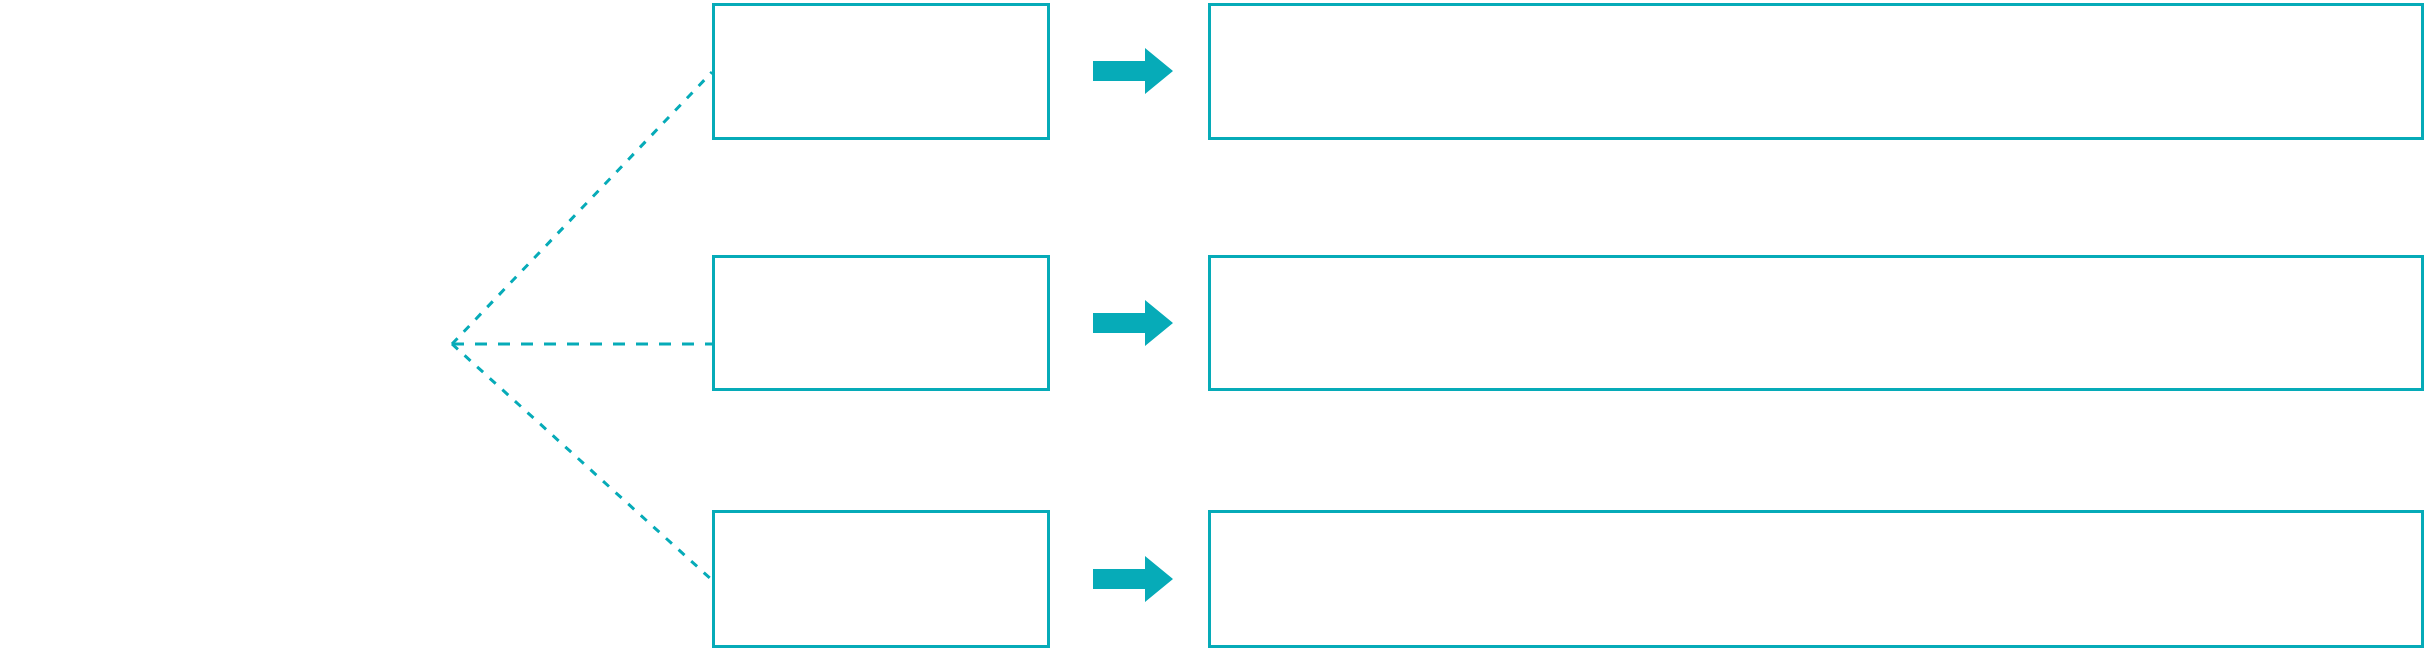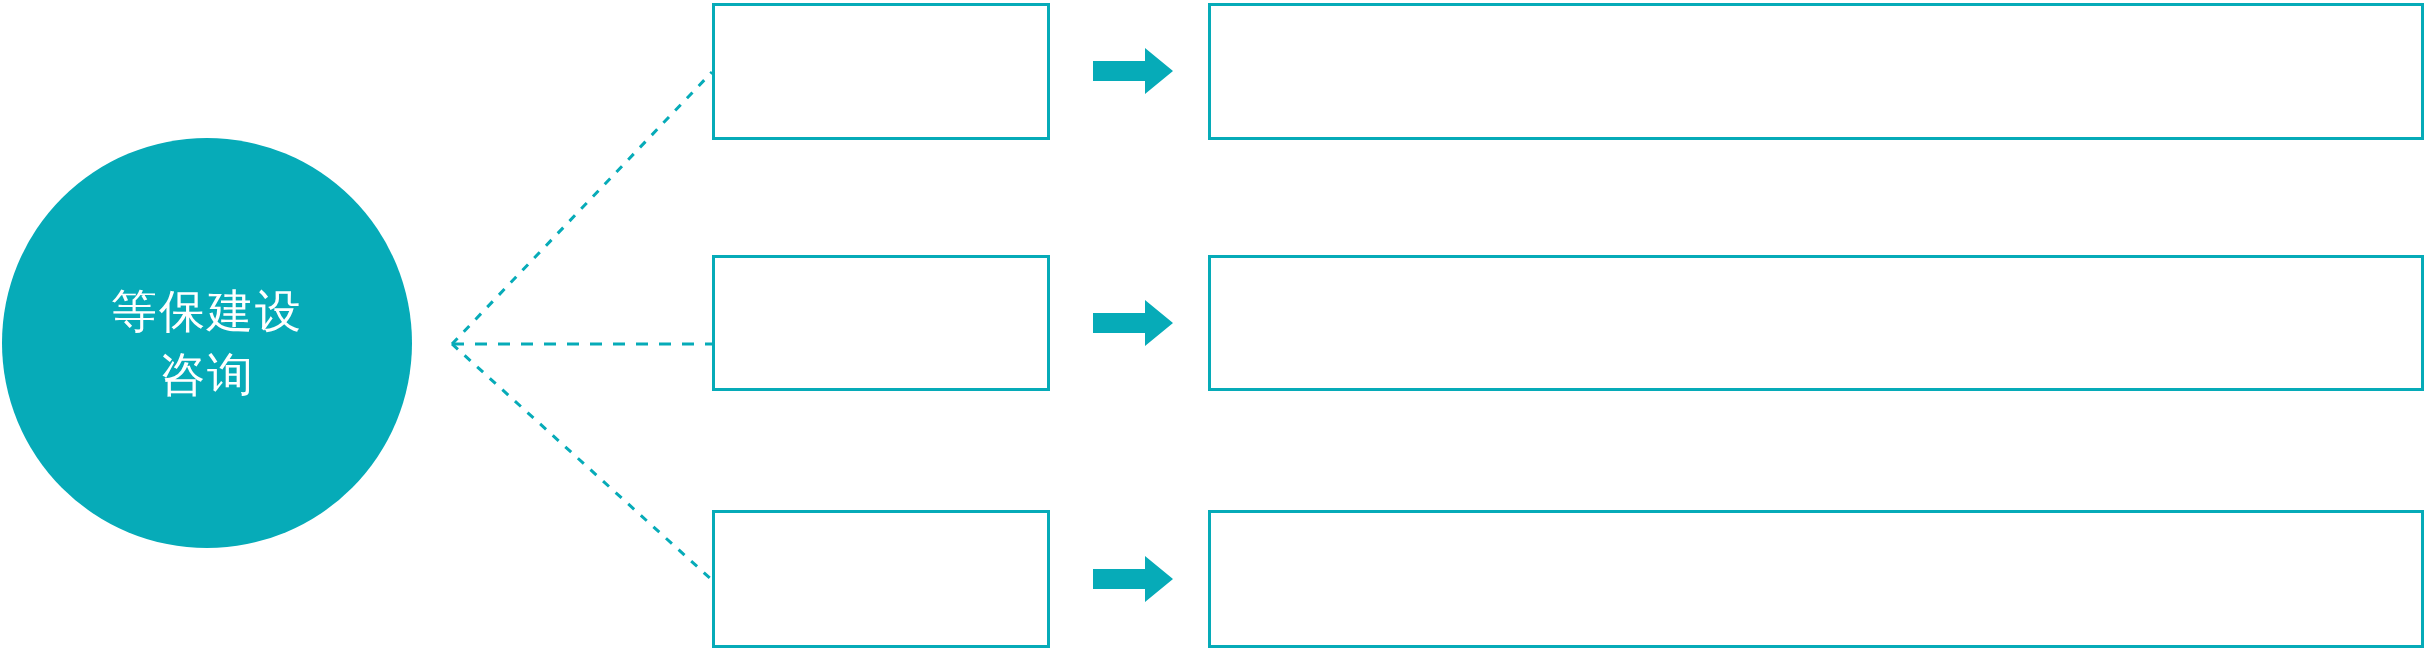--- a/index.html
+++ b/index.html
@@ -101,24 +101,20 @@
     display: block;
     width: 80px;
     height: 46px;
   }
 </style>
 </head>
 <body>
 
 <div id="canvas">
 
-  <div class="hub">
-    <div class="hub-line">等保建设</div>
-    <div class="hub-line">咨询</div>
-  </div>
 
   <svg class="connectors" viewBox="0 0 2434 655" preserveAspectRatio="none" aria-hidden="true">
 
     <line x1="452" y1="344" x2="712" y2="72" stroke="#06abb8" stroke-width="3" stroke-dasharray="8 9" stroke-linecap="butt"></line>
 
     <line x1="452" y1="344" x2="712" y2="344" stroke="#06abb8" stroke-width="3" stroke-dasharray="12 11" stroke-linecap="butt"></line>
 
     <line x1="452" y1="344" x2="712" y2="580" stroke="#06abb8" stroke-width="3" stroke-dasharray="8 9" stroke-linecap="butt"></line>
   </svg>
 

